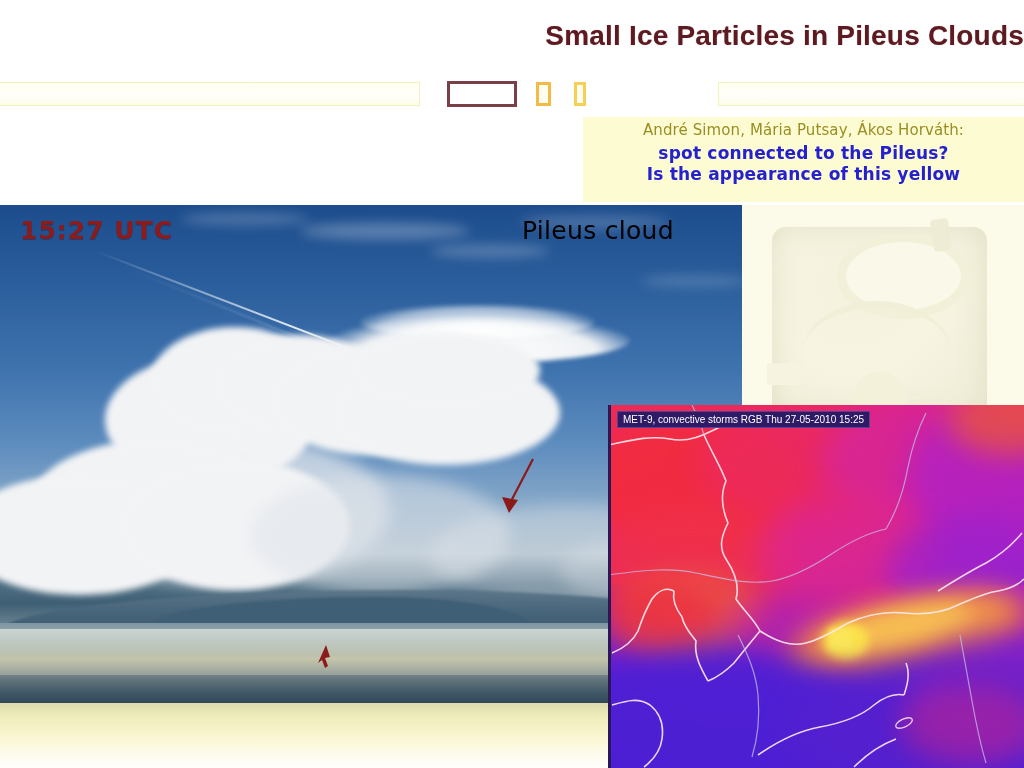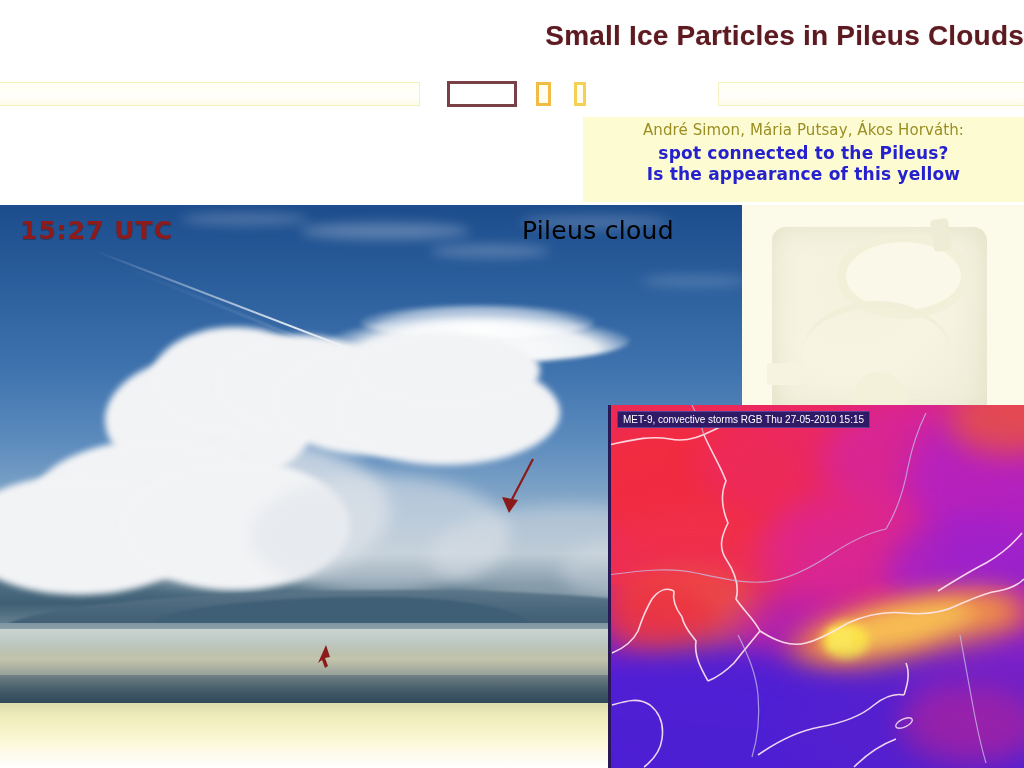--- a/index.html
+++ b/index.html
@@ -353,17 +353,17 @@
           <path d="M130 230 C 140 250, 148 268, 150 290 C 152 312, 150 332, 144 352"></path>
           <path d="M352 230 C 356 252, 360 274, 364 296 C 368 318, 372 338, 378 358"></path>
           <path d="M96 30 C 92 16, 88 8, 84 0"></path>
         </g>
         <g fill="none" stroke="#ffe9f0" stroke-width="1.4" opacity="0.85">
           <ellipse cx="296" cy="318" rx="9" ry="4" transform="rotate(-25 296 318)"></ellipse>
         </g>
       </svg>
     </div>
 
-    <div class="sat-title">MET-9, convective storms RGB Thu 27-05-2010 15:15</div>
+    <div class="sat-title">MET-9, convective storms RGB Thu 27-05-2010 15:25</div>
     <div class="sat-border"></div>
   </div>
 
 </div>
 
 </body></html>

